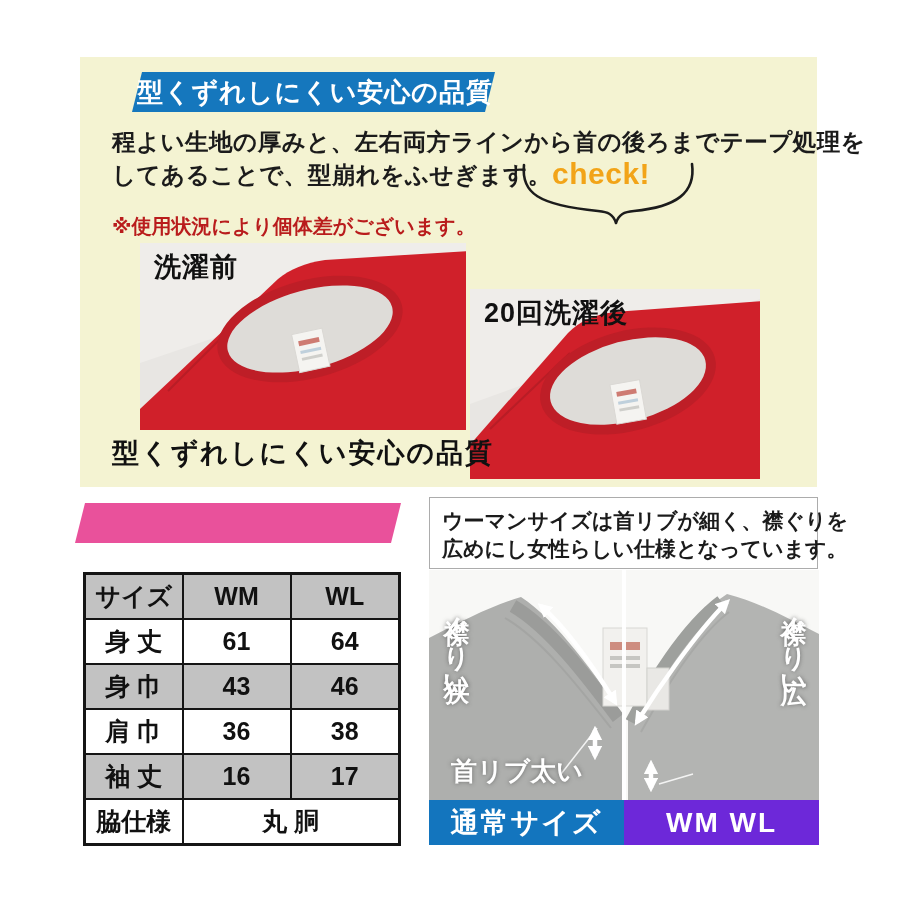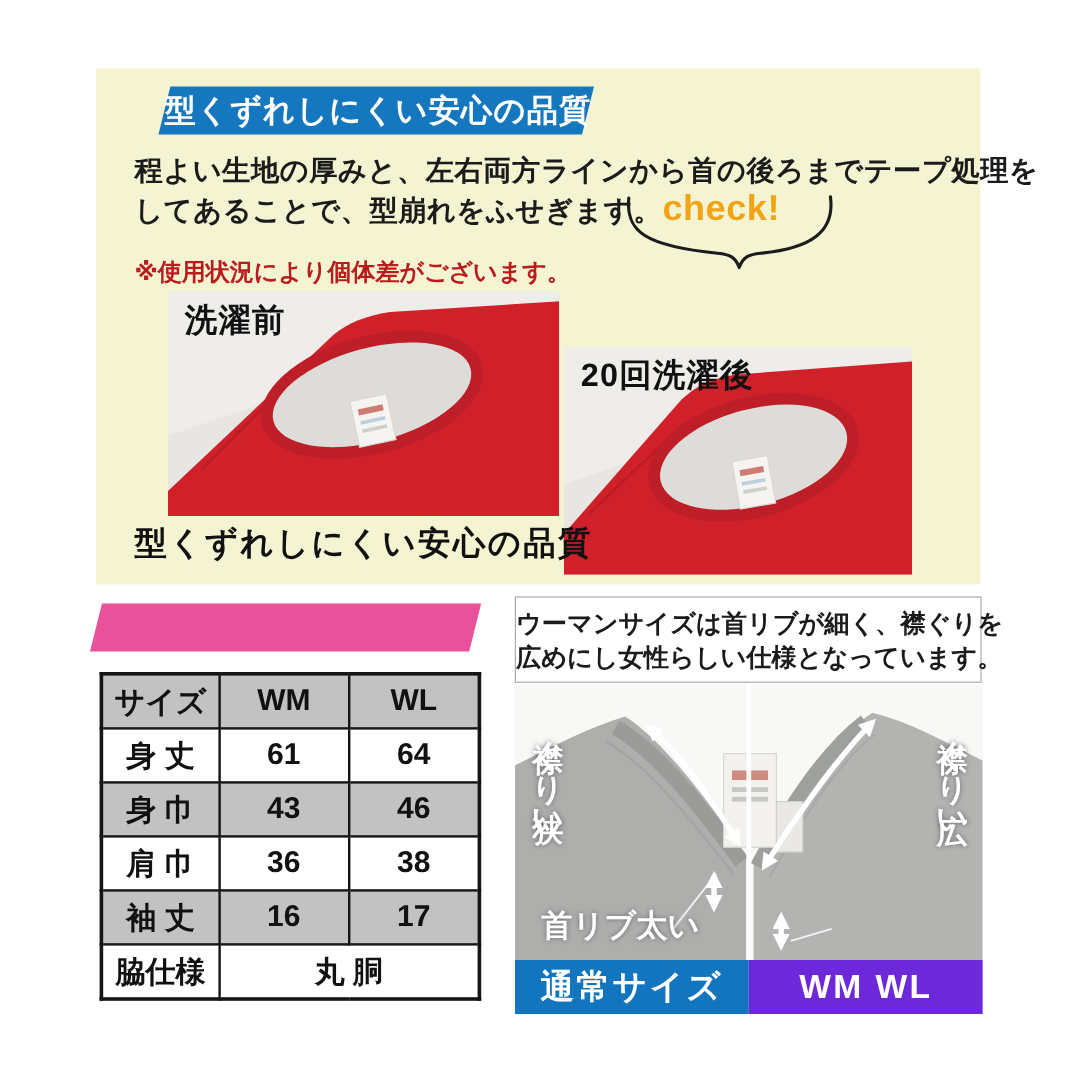--- a/index.html
+++ b/index.html
@@ -22,28 +22,28 @@
   .check-wrap svg{position:absolute;left:0;top:0;}
   .photo{position:absolute;overflow:hidden;background:#E8E6E3;}
   .photo-left{left:60px;top:186px;width:326px;height:187px;}
   .photo-right{left:390px;top:186px;width:290px;height:190px;margin-top:46px;}
   .photo-label{position:absolute;left:14px;top:6px;color:#111;font-weight:bold;font-size:27px;letter-spacing:1px;}
   .caption{position:absolute;left:32px;top:378px;color:#111;font-weight:bold;font-size:27px;letter-spacing:2px;}
   
   .banner-pink{left:80px;top:503px;width:316px;}
   .banner-pink .bg{background:#E9519B;}
   .banner-pink .txt{font-size:21px;letter-spacing:1px;margin-top:44px;}
-  table.size{position:absolute;left:83px;top:560px;width:315px;border-collapse:collapse;
+  table.size{position:absolute;left:83px;top:572px;width:315px;border-collapse:collapse;
              border:3px solid #151515;table-layout:fixed;}
   table.size th,table.size td{border:2px solid #151515;height:43px;text-align:center;
              font-size:25px;font-weight:600;color:#111;padding:0;}
   table.size .gray{background:#C2C2C2;}
   table.size .white{background:#fff;}
   .info-box{position:absolute;left:429px;top:497px;width:389px;height:72px;box-sizing:border-box;
-            background:#fff;border:1px solid #ACACAC;text-align:center;padding-top:9px;}
+            background:#fff;border:1px solid #ACACAC;text-align:center;padding-top:9px;padding-left:12px;}
   .info-box div{font-size:21px;font-weight:bold;color:#1b1b1b;line-height:28px;white-space:nowrap;}
   .photo-gray{position:absolute;left:429px;top:570px;width:390px;height:275px;background:#F8F8F6;overflow:hidden;}
   .photo-gray svg{position:absolute;left:0;top:0;}
   .vtext{position:absolute;writing-mode:vertical-rl;text-orientation:upright;color:#fff;
          font-weight:bold;font-size:26px;line-height:27px;text-shadow:0 0 4px rgba(60,60,60,.6);}
   .v-left{left:14px;top:28px;}
   .v-right{right:12px;top:28px;}
   .rib-label{position:absolute;color:#fff;font-weight:bold;font-size:26px;white-space:nowrap;
              text-shadow:0 0 4px rgba(60,60,60,.6);}
   .rib-left{left:22px;top:184px;}

